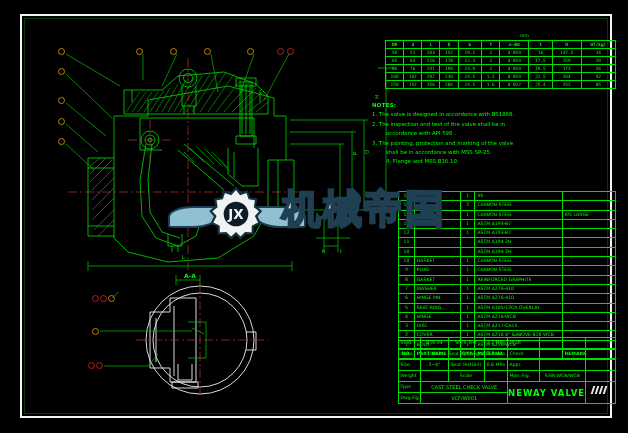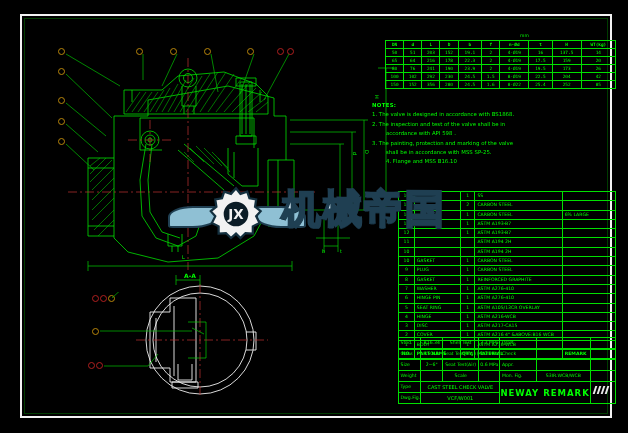--- a/index.html
+++ b/index.html
@@ -557,21 +557,21 @@
           <td class="v"></td>
           <td class="k2">Scale</td>
           <td class="v2"></td>
           <td class="k3">Mon. Fig.</td>
           <td class="v3">S3IR.WCB/WCB</td>
           <td class="v4"></td>
         </tr>
         <tr>
           <td class="k">Type</td>
           <td colspan="3" class="mid">CAST STEEL CHECK VALVE</td>
-          <td colspan="2" rowspan="2" class="big">NEWAY REMARK</td>
+          <td colspan="2" rowspan="2" class="big">NEWAY VALVE</td>
           <td rowspan="2"><span class="logo-mark"><i style="left:1px;height:8px;"></i><i style="left:5px;height:8px;"></i><i style="left:9px;height:8px;"></i><i style="left:13px;height:8px;"></i></span></td>
         </tr>
         <tr>
           <td class="k">Dwg.Fig.</td>
           <td colspan="3" class="mid">VCF/W001</td>
         </tr>
       </tbody>
   </table>
 
   <div id="wm">

